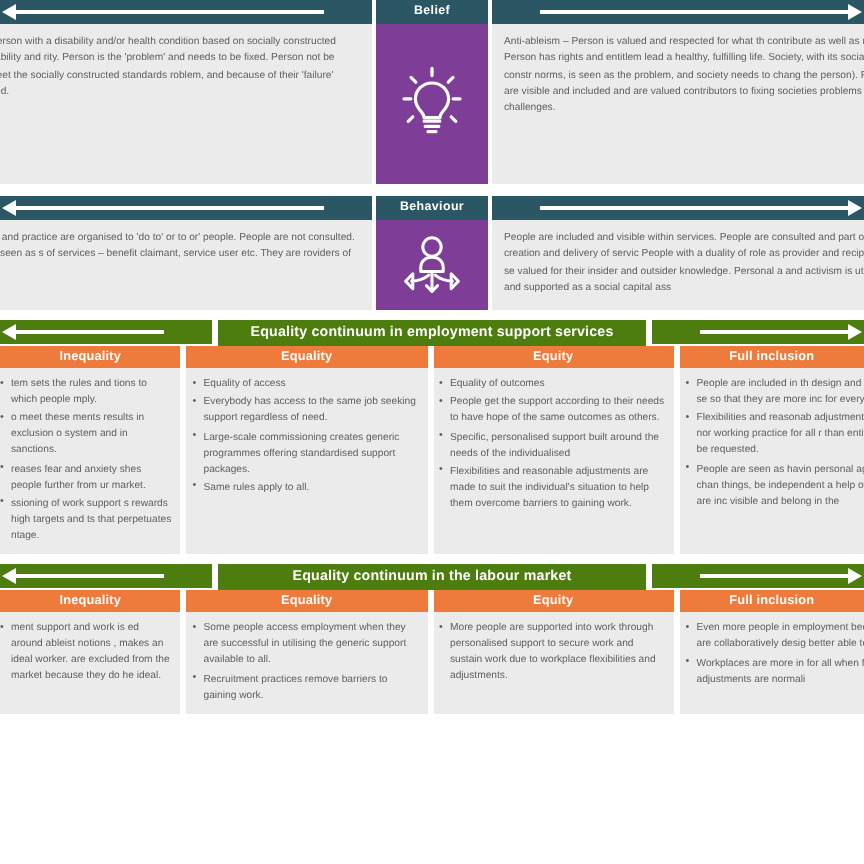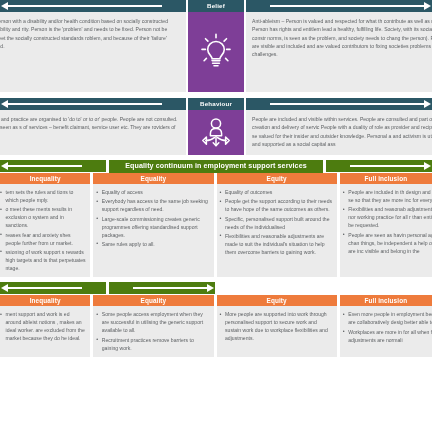--- a/index.html
+++ b/index.html
@@ -238,20 +238,21 @@
     </div>
   </div>
 
   <div class="spacer"></div>
 
   <div class="contbar">
     <div class="seg cap arrowbar left">
       <span class="head"></span>
       <span class="shaft"></span>
     </div>
+    <div class="seg lbl">Equality continuum in the labour market</div>
     <div class="seg cap arrowbar right">
       <span class="shaft"></span>
       <span class="head"></span>
     </div>
   </div>
 
   <div class="cols band2">
     <div class="col first">
       <div class="colhead">Inequality</div>
       <div class="colbody">

